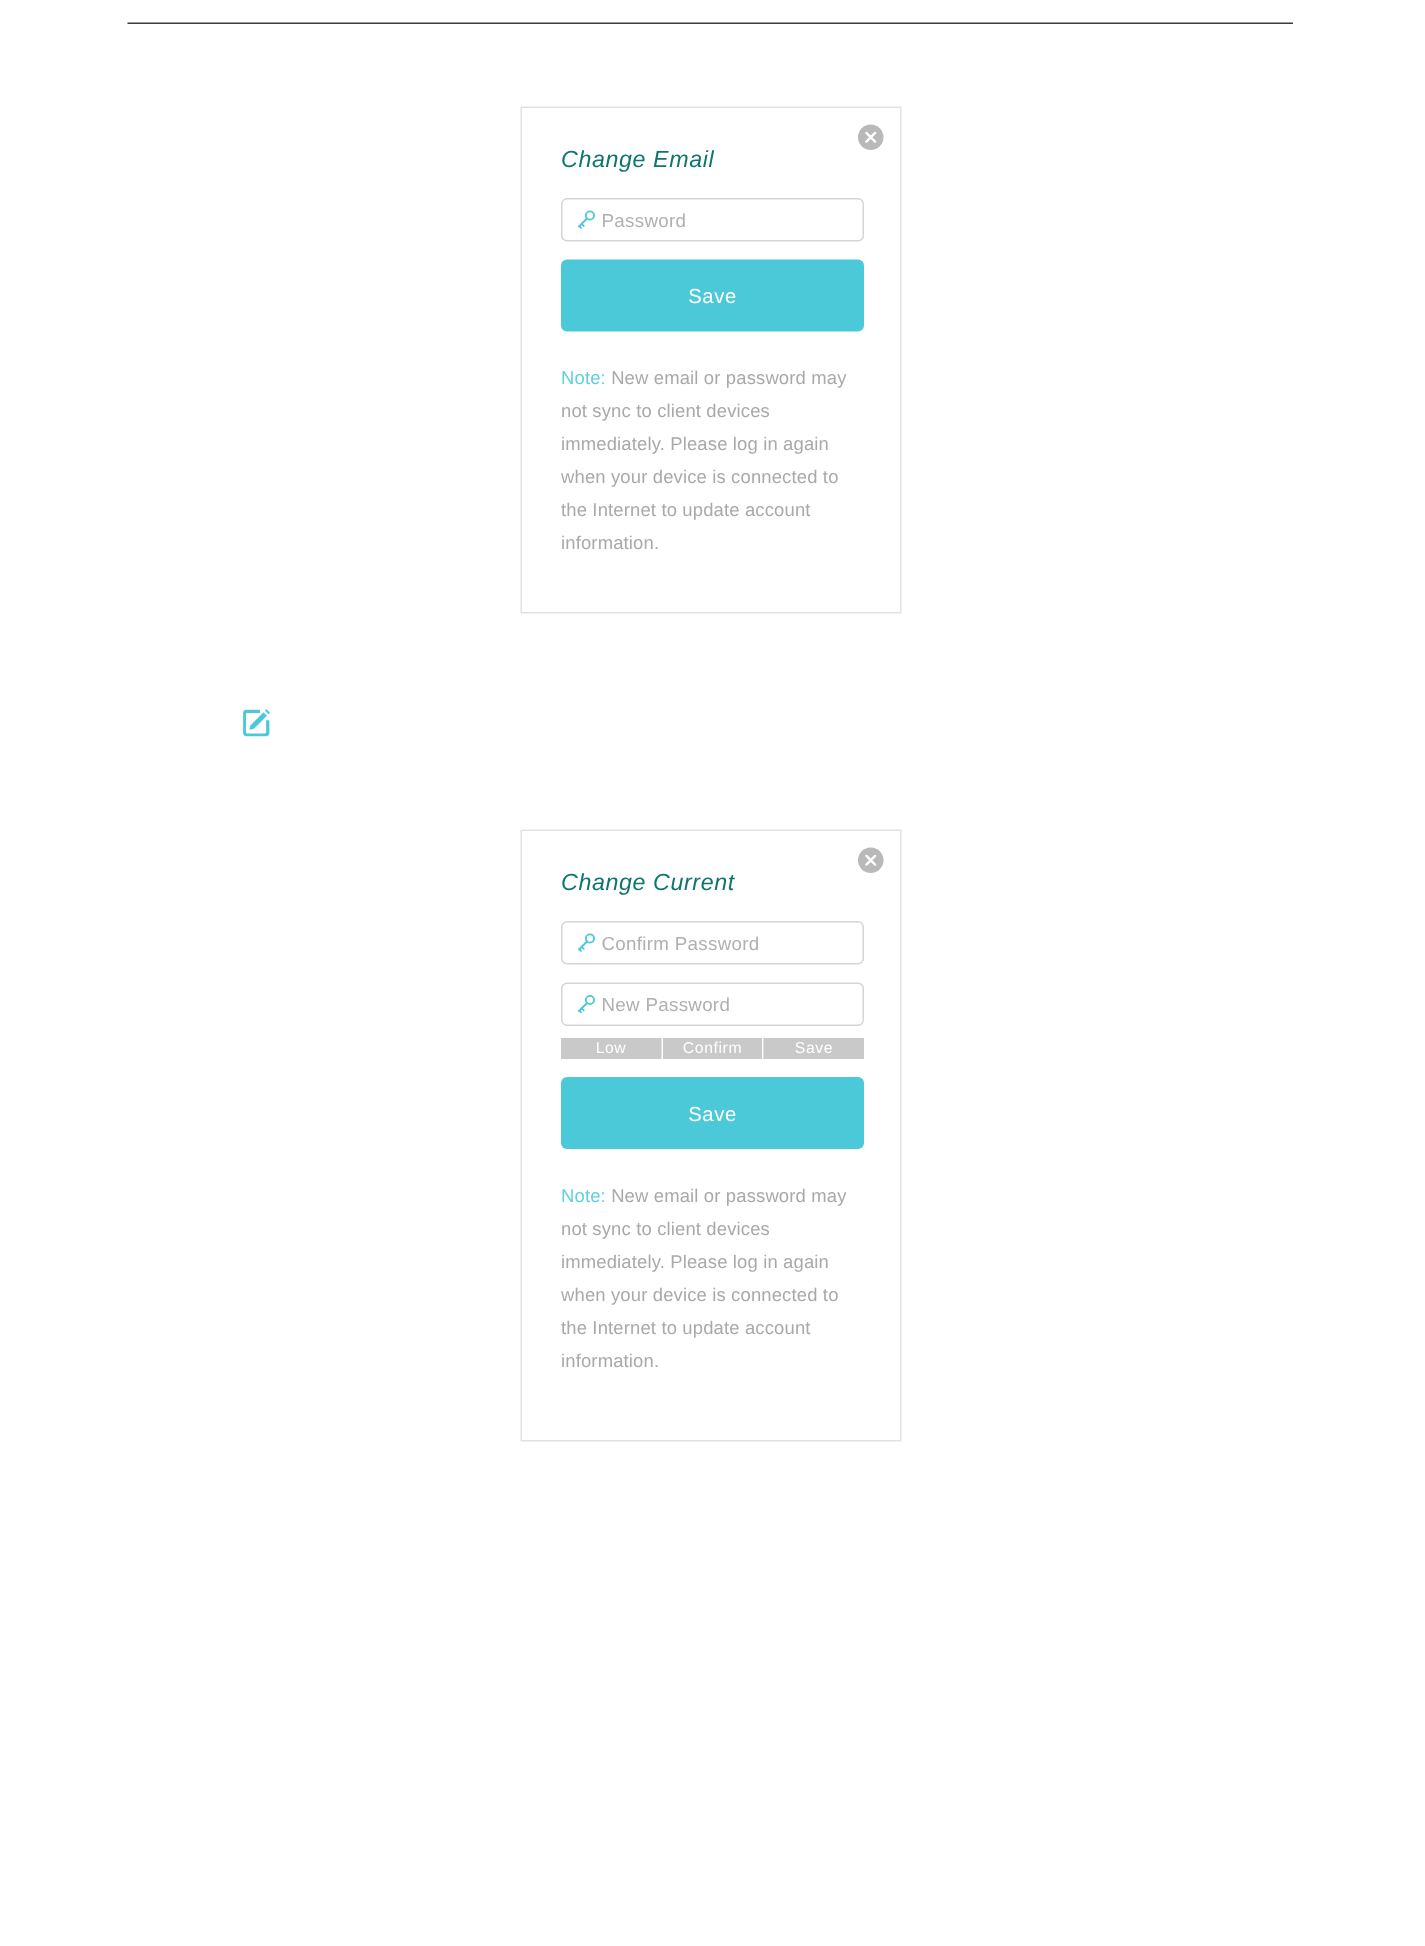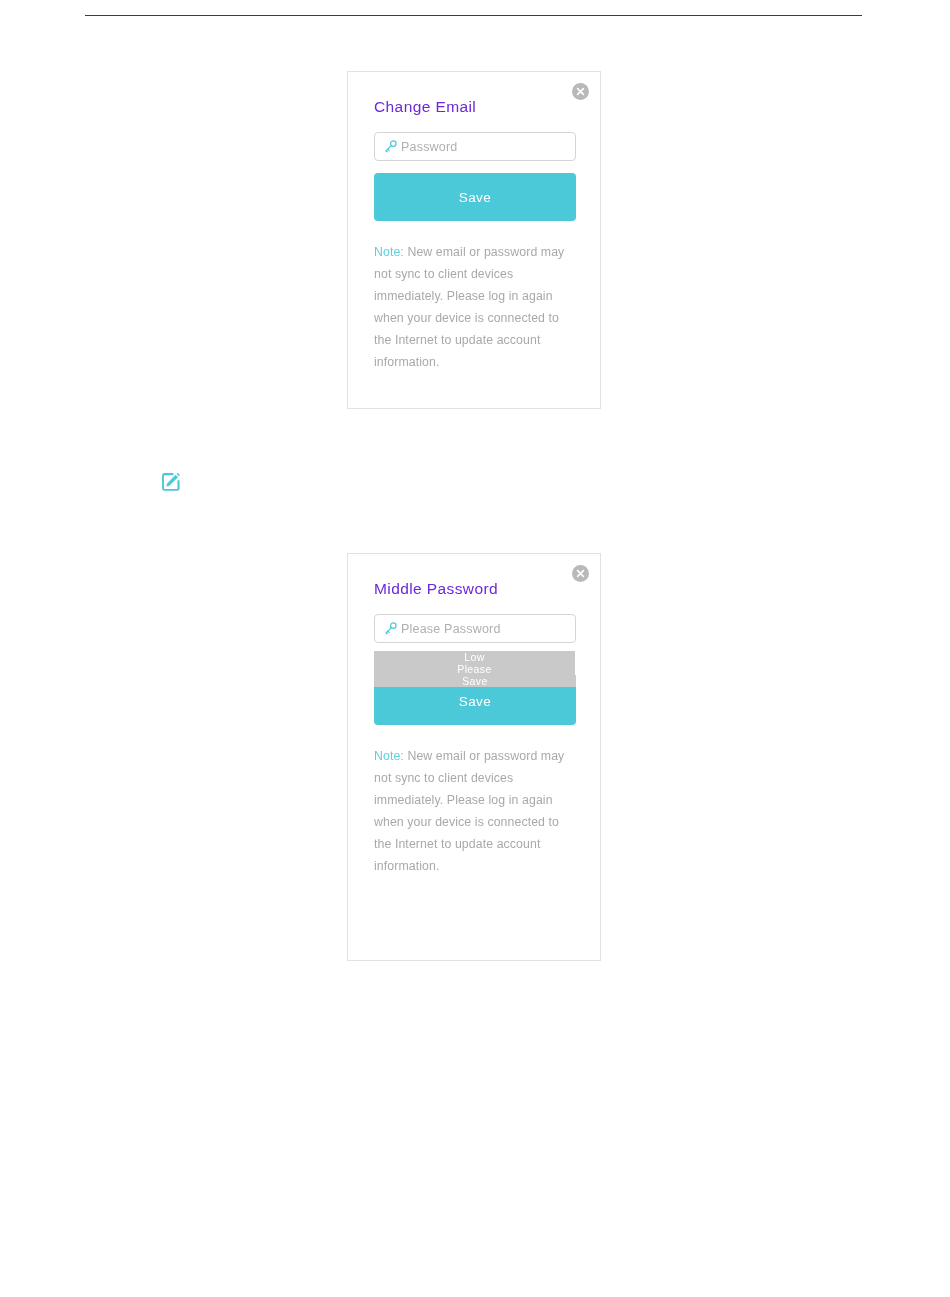--- a/index.html
+++ b/index.html
@@ -49,23 +49,24 @@
     justify-content: center;
     cursor: pointer;
   }
   .dialog-close svg { display: block; }
 
   .dialog-title {
     position: absolute;
     left: 26px;
     top: 26px;
     font-size: 15.5px;
-    color: #6d28d9;
+    color: #0f766e;
     letter-spacing: .4px;
     white-space: nowrap;
+    font-style: italic;
   }
 
   .dialog-body {
     position: absolute;
     left: 26px;
     top: 60px;
     width: 202px;
   }
 
   
@@ -99,21 +100,20 @@
     user-select: none;
   }
 
   
   .strength {
     display: flex;
     width: 202px;
     height: 14px;
     margin-top: -4px;
     margin-bottom: 12px;
-    flex-direction: column;
   }
   .strength-seg {
     flex: 1;
     background: #c9c9c9;
     color: #ffffff;
     font-size: 10.5px;
     letter-spacing: .4px;
     display: flex;
     align-items: center;
     justify-content: center;
@@ -212,42 +212,55 @@
 </div>
 
 <div class="dialog dialog-password">
 
   <div class="dialog-close">
     <svg width="9" height="9" viewBox="0 0 9 9" aria-hidden="true">
       <path d="M1.6 1.6 L7.4 7.4 M7.4 1.6 L1.6 7.4" stroke="#ffffff" stroke-width="1.6" stroke-linecap="round"></path>
     </svg>
   </div>
 
-  <div class="dialog-title">Middle Password</div>
+  <div class="dialog-title">Change Current</div>
 
   <div class="dialog-body">
 
     <div class="field">
       <span class="field-icon">
         <svg width="15" height="15" viewBox="0 0 16 16" aria-hidden="true">
           <g stroke="#4cc9d9" stroke-width="1.3" fill="none" stroke-linecap="round">
             <circle cx="11" cy="5" r="2.9"></circle>
             <path d="M8.9 7.1 L3.2 12.8"></path>
             <path d="M5.1 10.9 L6.6 12.4"></path>
             <path d="M3.4 12.6 L4.6 13.8"></path>
           </g>
         </svg>
       </span>
-      <span class="field-text">Please Password</span>
-    </div>
-
+      <span class="field-text">Confirm Password</span>
+    </div>
+
+    <div class="field">
+      <span class="field-icon">
+        <svg width="15" height="15" viewBox="0 0 16 16" aria-hidden="true">
+          <g stroke="#4cc9d9" stroke-width="1.3" fill="none" stroke-linecap="round">
+            <circle cx="11" cy="5" r="2.9"></circle>
+            <path d="M8.9 7.1 L3.2 12.8"></path>
+            <path d="M5.1 10.9 L6.6 12.4"></path>
+            <path d="M3.4 12.6 L4.6 13.8"></path>
+          </g>
+        </svg>
+      </span>
+      <span class="field-text">New Password</span>
+    </div>
 
     <div class="strength">
       <div class="strength-seg">Low</div>
-      <div class="strength-seg">Please</div>
+      <div class="strength-seg">Confirm</div>
       <div class="strength-seg">Save</div>
     </div>
 
 
     <button class="save-btn">Save</button>
 
     <div class="note">
       <span class="note-label">Note:</span><span> New email or password may not sync to client devices immediately. Please log in again when your device is connected to the Internet to update account information.</span>
     </div>
 

